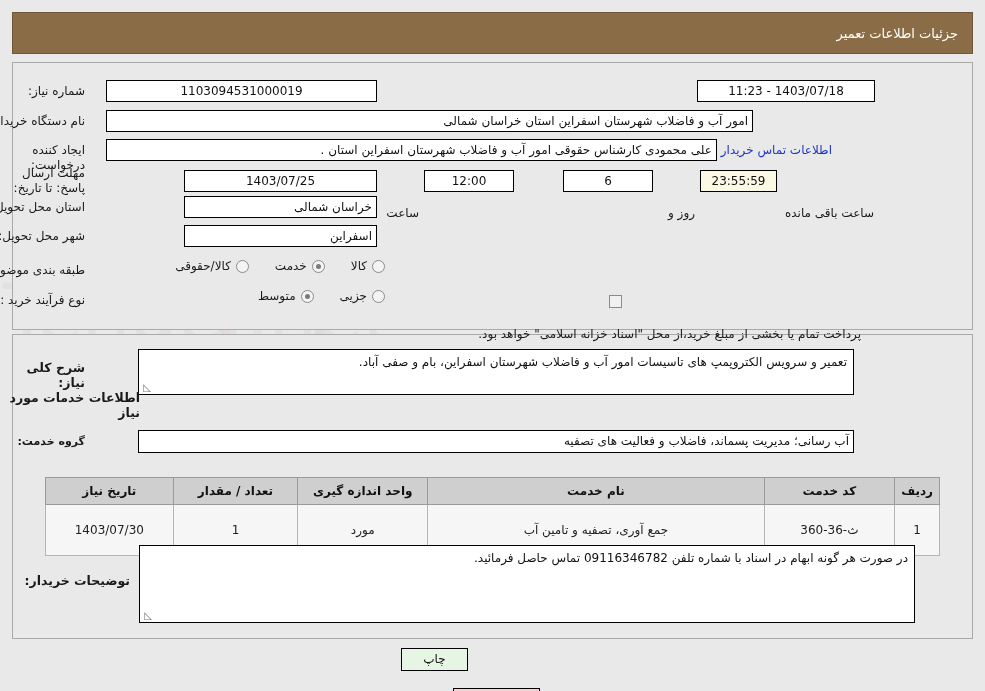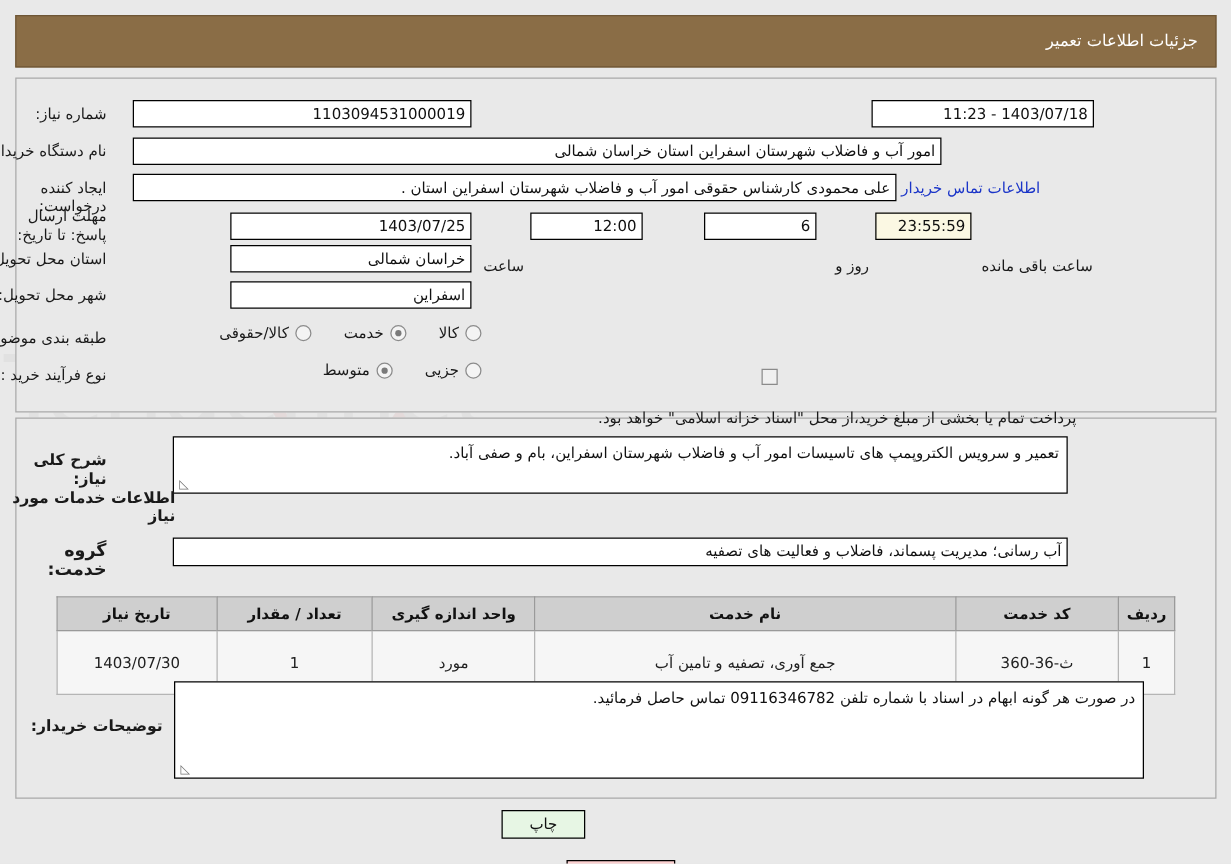--- a/index.html
+++ b/index.html
@@ -68,21 +68,21 @@
   .lbl.bold { font-weight: bold; }
   .fld {
     position: absolute;
     background: #ffffff;
     border: 1px solid #000000;
     font-size: 12px;
     color: #111111;
     line-height: 20px;
     height: 22px;
     padding: 0 4px;
-    text-align: right;
+    text-align: center;
     white-space: nowrap;
     overflow: hidden;
     z-index: 3;
   }
   .fld.rt { text-align: right; }
   .fld.cream { background: #fbf8e3; }
   .inline-txt {
     position: absolute;
     font-size: 12px;
     color: #1a1a1a;
@@ -280,21 +280,21 @@
   <div class="panel" id="panel-bottom"></div>
 
   <div class="lbl bold" style="right:900px; top:360px; width:85px; font-size:12.5px;">شرح کلی نیاز:</div>
   <div class="ta" style="right:131px; top:349px; width:716px; height:46px;">
     <span>تعمیر و سرویس الکتروپمپ های تاسیسات امور آب و فاضلاب شهرستان اسفراین، بام و صفی آباد.</span>
     <span class="grip">◺</span>
   </div>
 
   <div class="lbl bold" style="right:845px; top:390px; width:150px; font-size:12.5px;">اطلاعات خدمات مورد نیاز</div>
 
-  <div class="lbl bold" style="right:900px; top:434px; width:78px; font-size:14px;">گروه خدمت:</div>
+  <div class="lbl bold" style="right:900px; top:434px; width:78px; font-size:11px;">گروه خدمت:</div>
   <div class="fld rt" style="right:131px; top:430px; width:716px; height:23px; line-height:21px;">آب رسانی؛ مدیریت پسماند، فاضلاب و فعالیت های تصفیه</div>
 
   <table class="tbl" style="right:45px; top:477px; width:895px;">
     <thead>
       <tr>
         <th style="width:43px;">ردیف</th>
         <th style="width:131px;">کد خدمت</th>
         <th style="width:338px;">نام خدمت</th>
         <th style="width:130px;">واحد اندازه گیری</th>
         <th style="width:125px;">تعداد / مقدار</th>

